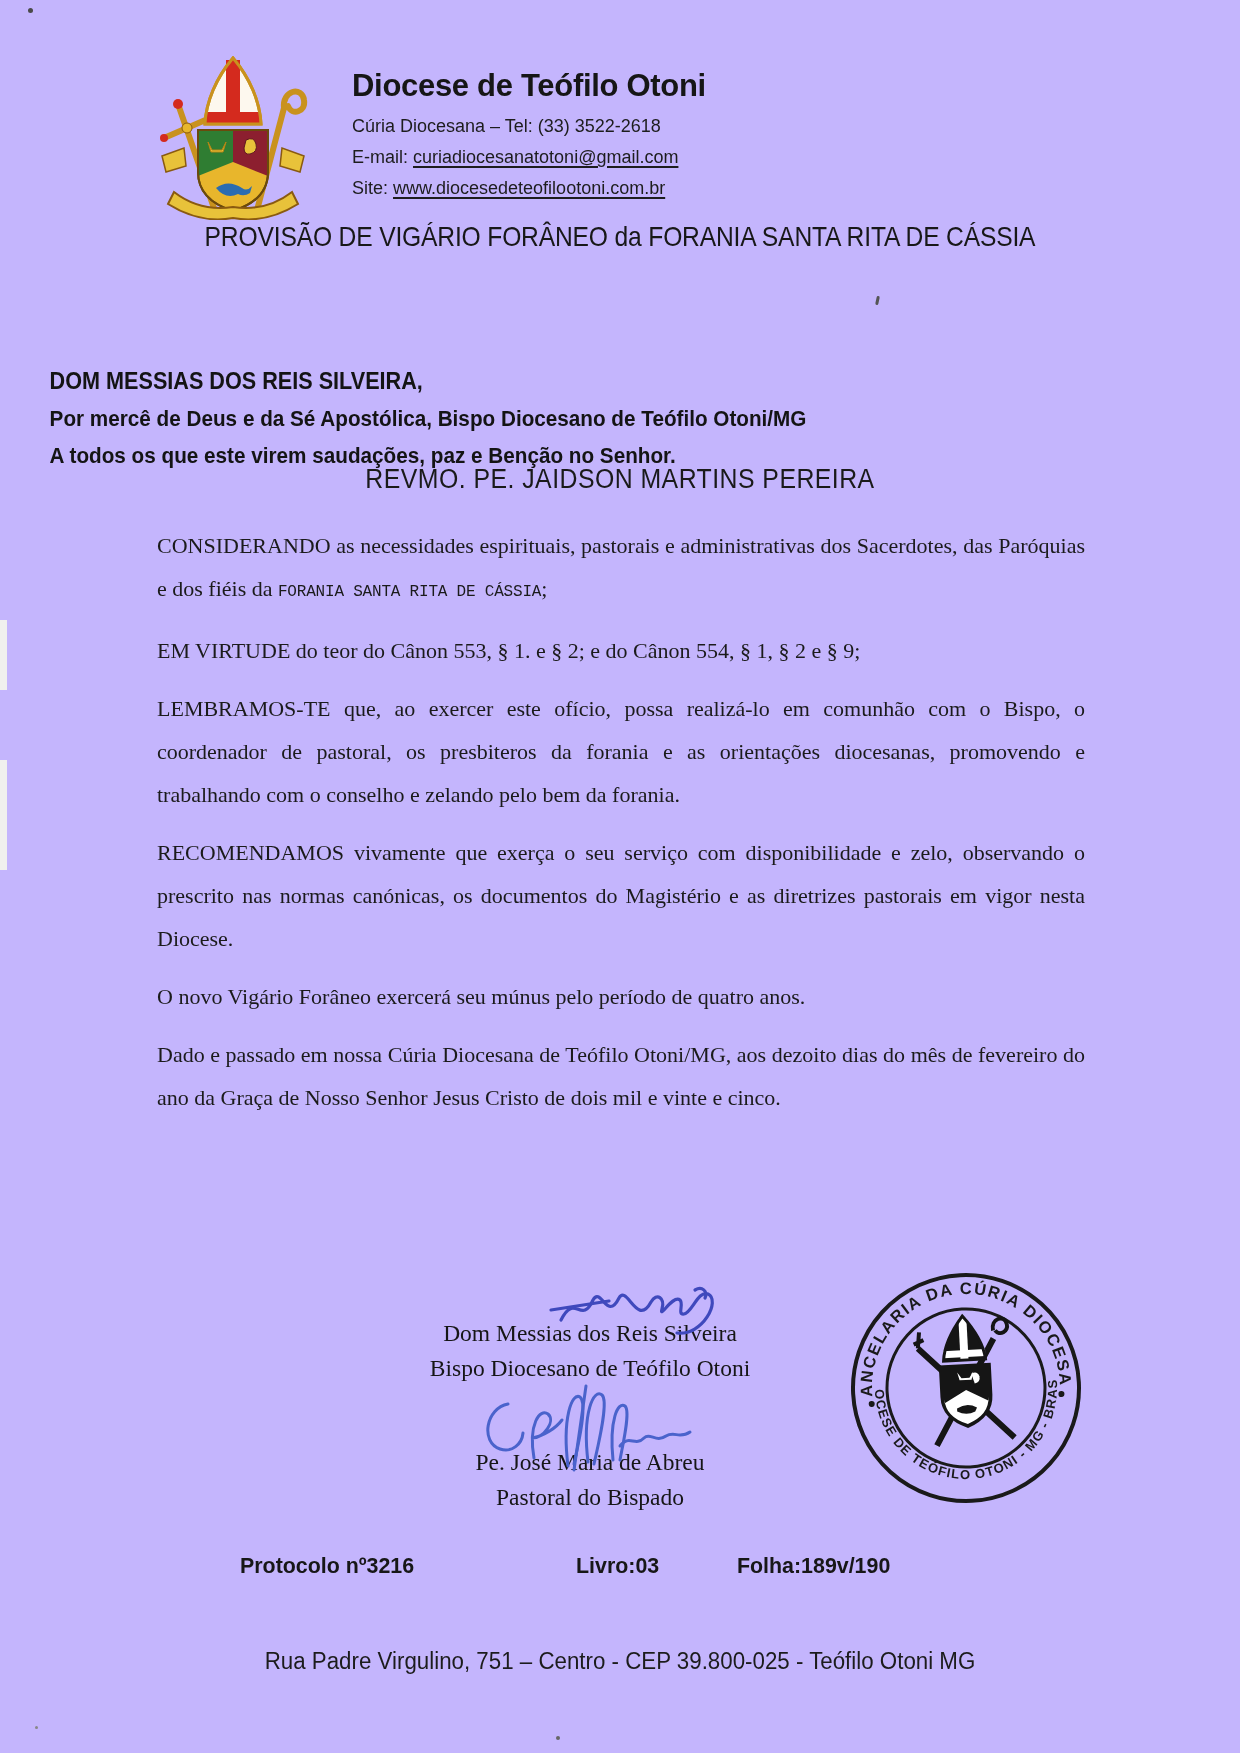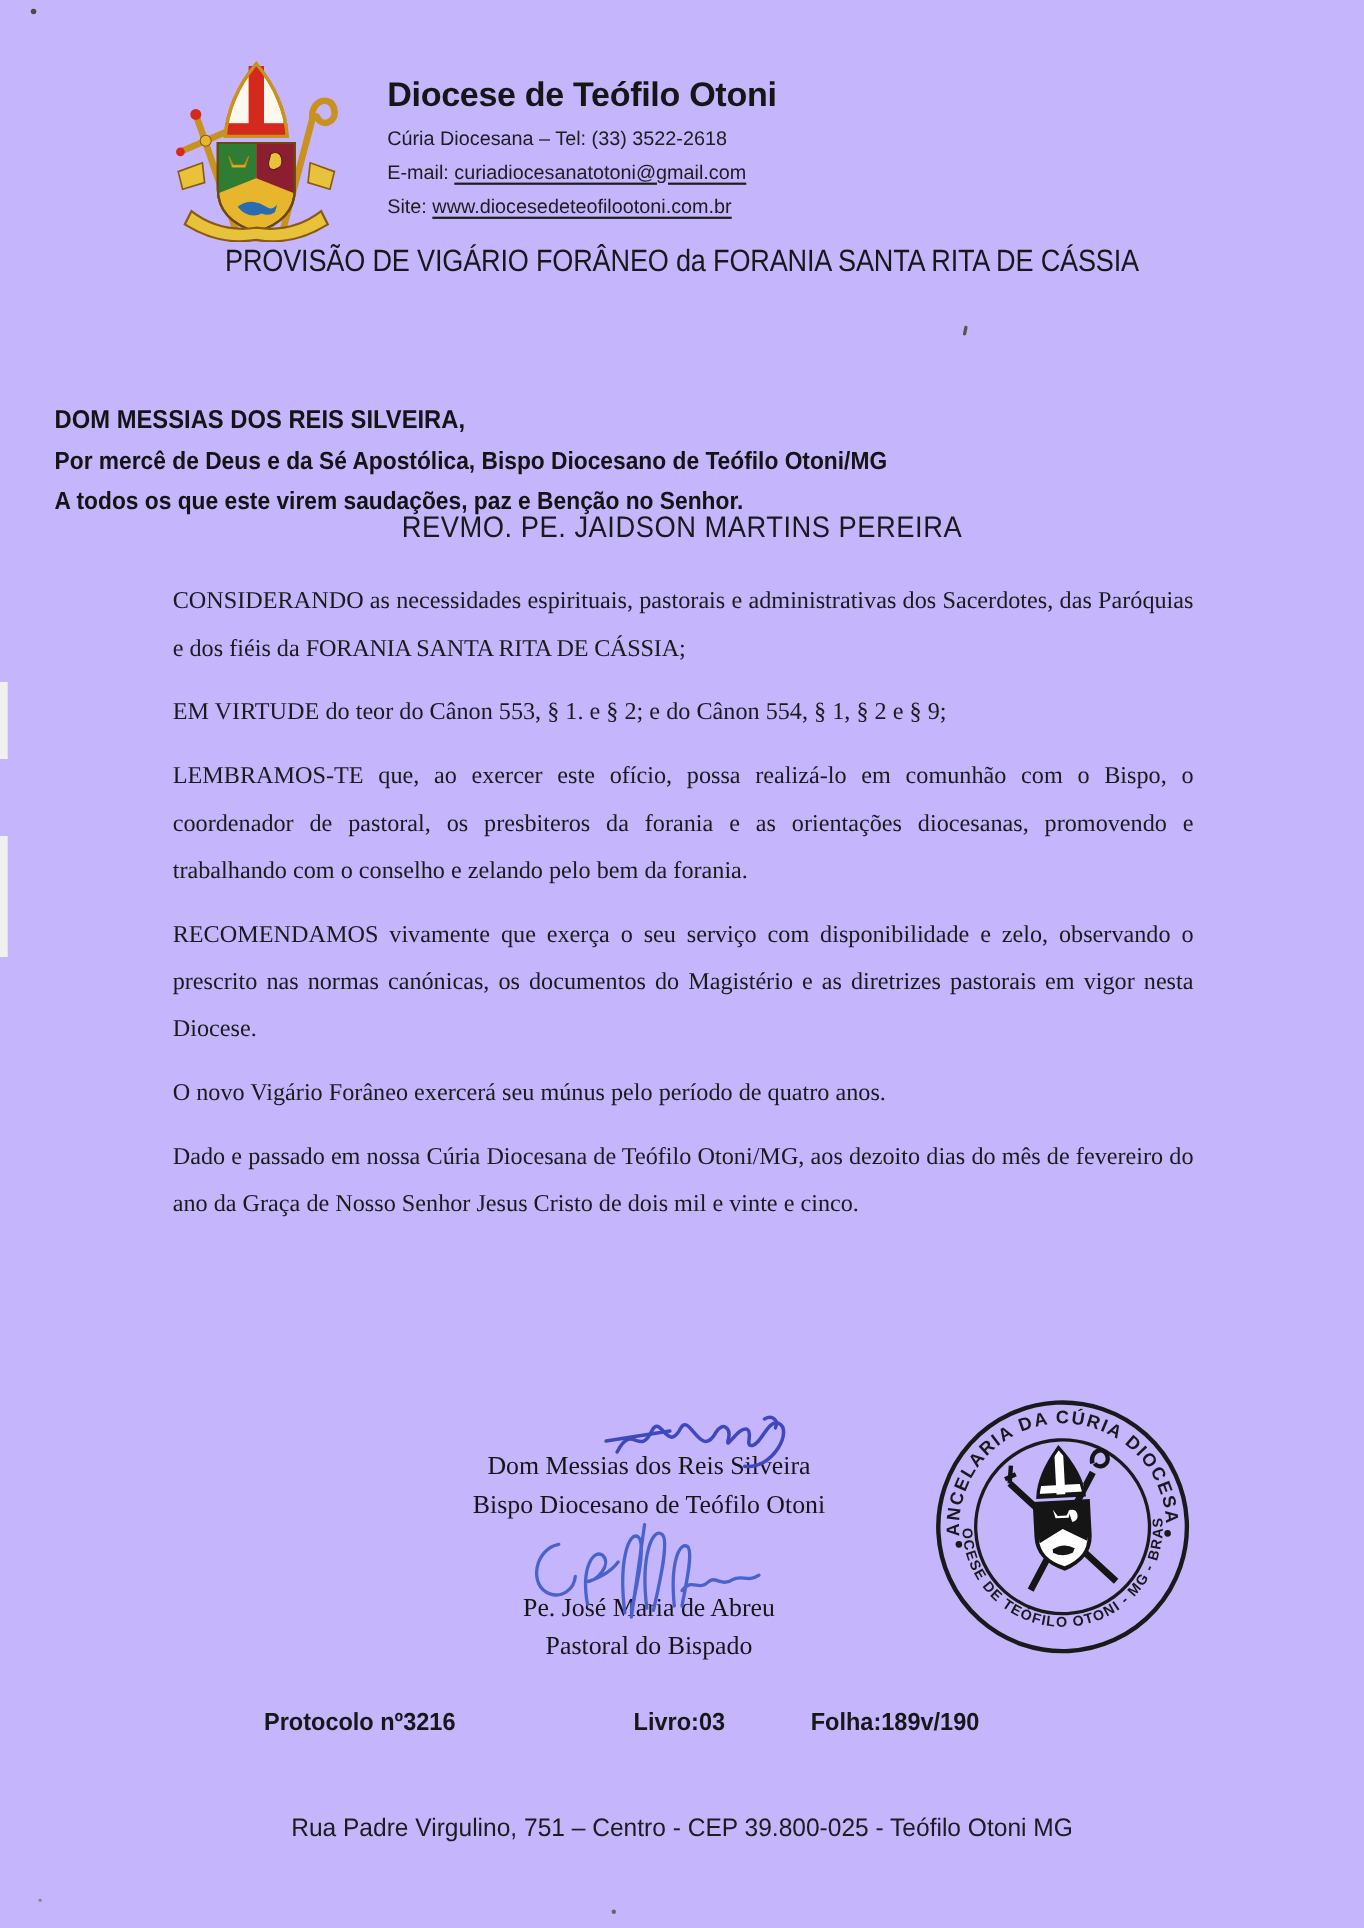--- a/index.html
+++ b/index.html
@@ -35,21 +35,21 @@
     transform:scaleX(0.92);transform-origin:center;white-space:nowrap;
   }
 
   
   .body-text{
     position:absolute;top:524px;left:157px;width:928px;
     font-family:"Liberation Serif",serif;font-size:22px;color:#1b1b1b;
     text-align:justify;
   }
   .body-text p{line-height:43px;margin:0 0 15px 0;}
-  .sans-run{font-family:Liberation Serif, serif;font-size:22px;letter-spacing:-0.2px;}
+  .sans-run{font-family:Liberation Mono, monospace;font-size:16px;letter-spacing:-0.2px;}
 
   
   .sig-block{
     position:absolute;top:1316px;left:370px;width:440px;text-align:center;
     font-family:"Liberation Serif",serif;font-size:23.5px;color:#161616;line-height:35px;
   }
   .sig-gap{height:59px;}
   .sig-svg{position:absolute;pointer-events:none;}
   .sig1{top:1284px;left:545px;width:195px;height:62px;}
   .sig2{top:1376px;left:468px;width:245px;height:100px;}

